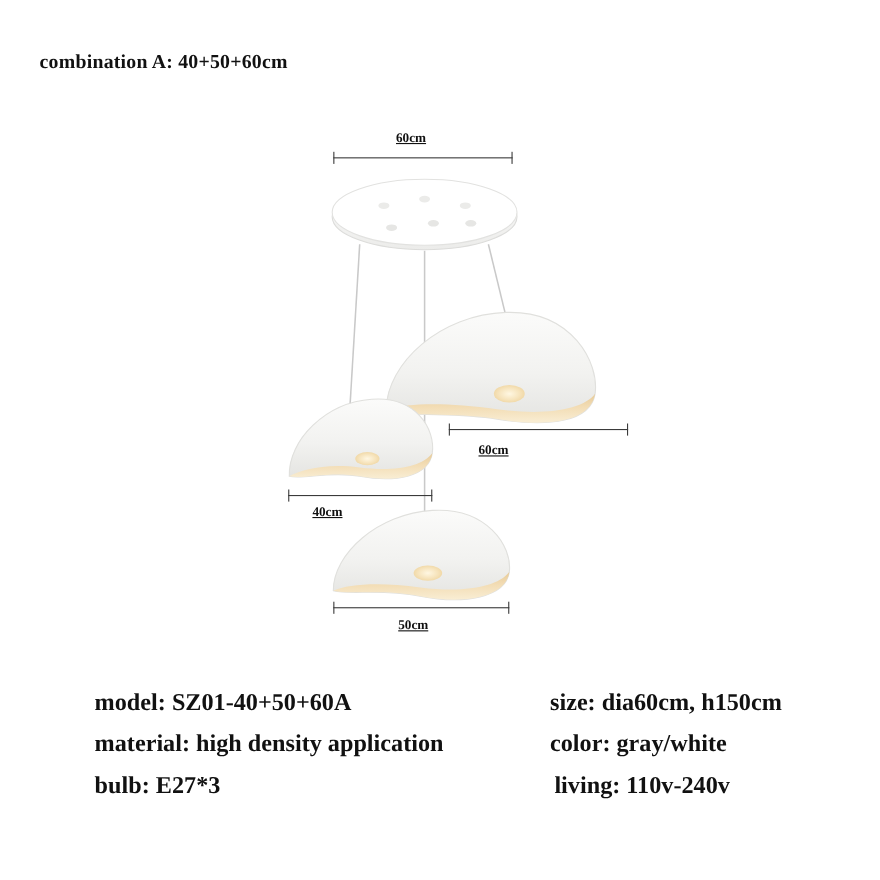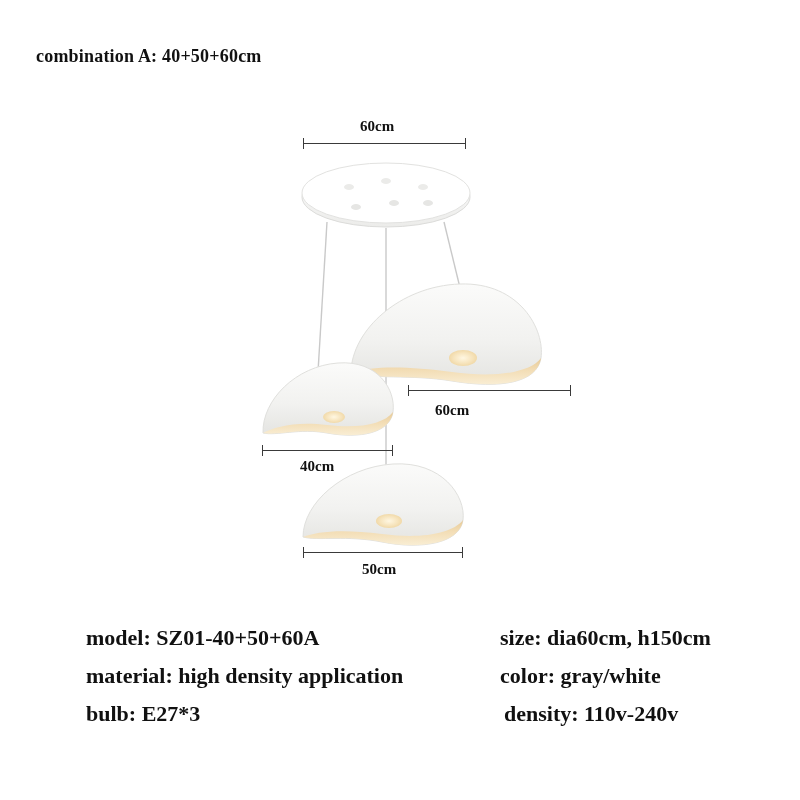--- a/index.html
+++ b/index.html
@@ -26,23 +26,24 @@
     top: 46px;
     font-size: 18px;
     font-weight: bold;
     letter-spacing: 0.2px;
     white-space: nowrap;
   }
 
   
   .dim-label {
     position: absolute;
-    font-size: 15px;
+    font-size: 12px;
     font-weight: bold;
     white-space: nowrap;
+    text-decoration: underline;
   }
   .dim-line {
     position: absolute;
     height: 1px;
     background: #3a3a3a;
   }
   .dim-line::before,
   .dim-line::after {
     content: "";
     position: absolute;
@@ -162,35 +163,35 @@
     
     <div class="dim-line" style="left:303px; top:143px; width:163px;"></div>
     <div class="dim-label" style="left:360px; top:118px;">60cm</div>
 
     
     <div class="dim-line" style="left:408px; top:390px; width:163px;"></div>
     <div class="dim-label" style="left:435px; top:402px;">60cm</div>
 
     
     <div class="dim-line" style="left:262px; top:450px; width:131px;"></div>
-    <div class="dim-label" style="left:300px; top:458px;">40cm</div>
+    <div class="dim-label" style="left:284px; top:458px;">40cm</div>
 
     
     <div class="dim-line" style="left:303px; top:552px; width:160px;"></div>
     <div class="dim-label" style="left:362px; top:561px;text-align:center;">50cm</div>
   </div>
 
   <div class="specs">
     <div class="spec-row">
       <div class="spec-left">model: SZ01-40+50+60A</div>
       <div class="spec-right">size: dia60cm, h150cm</div>
     </div>
     <div class="spec-row">
       <div class="spec-left">material: high density application</div>
       <div class="spec-right">color: gray/white</div>
     </div>
     <div class="spec-row">
       <div class="spec-left">bulb: E27*3</div>
-      <div class="spec-right indent">density: 110v-240v</div>
+      <div class="spec-right indent">living: 110v-240v</div>
     </div>
   </div>
 
 </div>
 
 </body></html>

